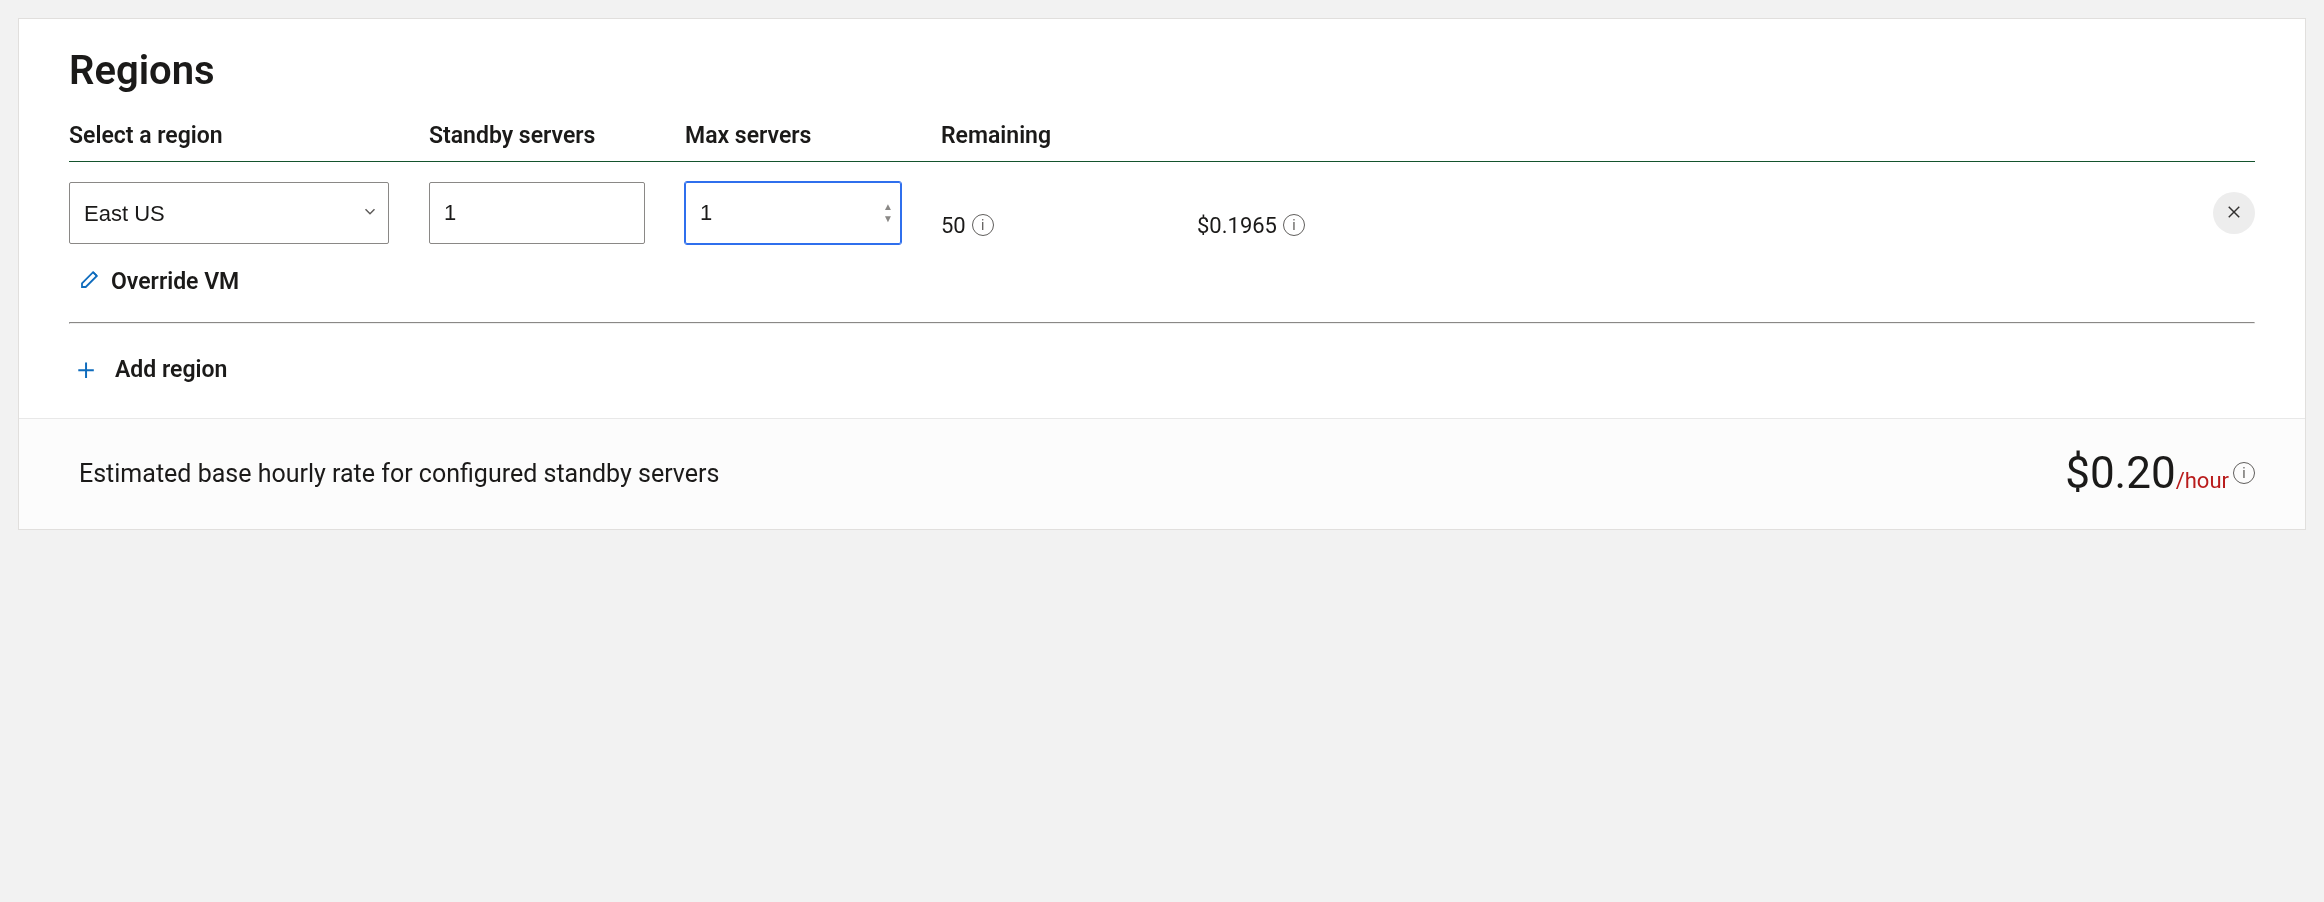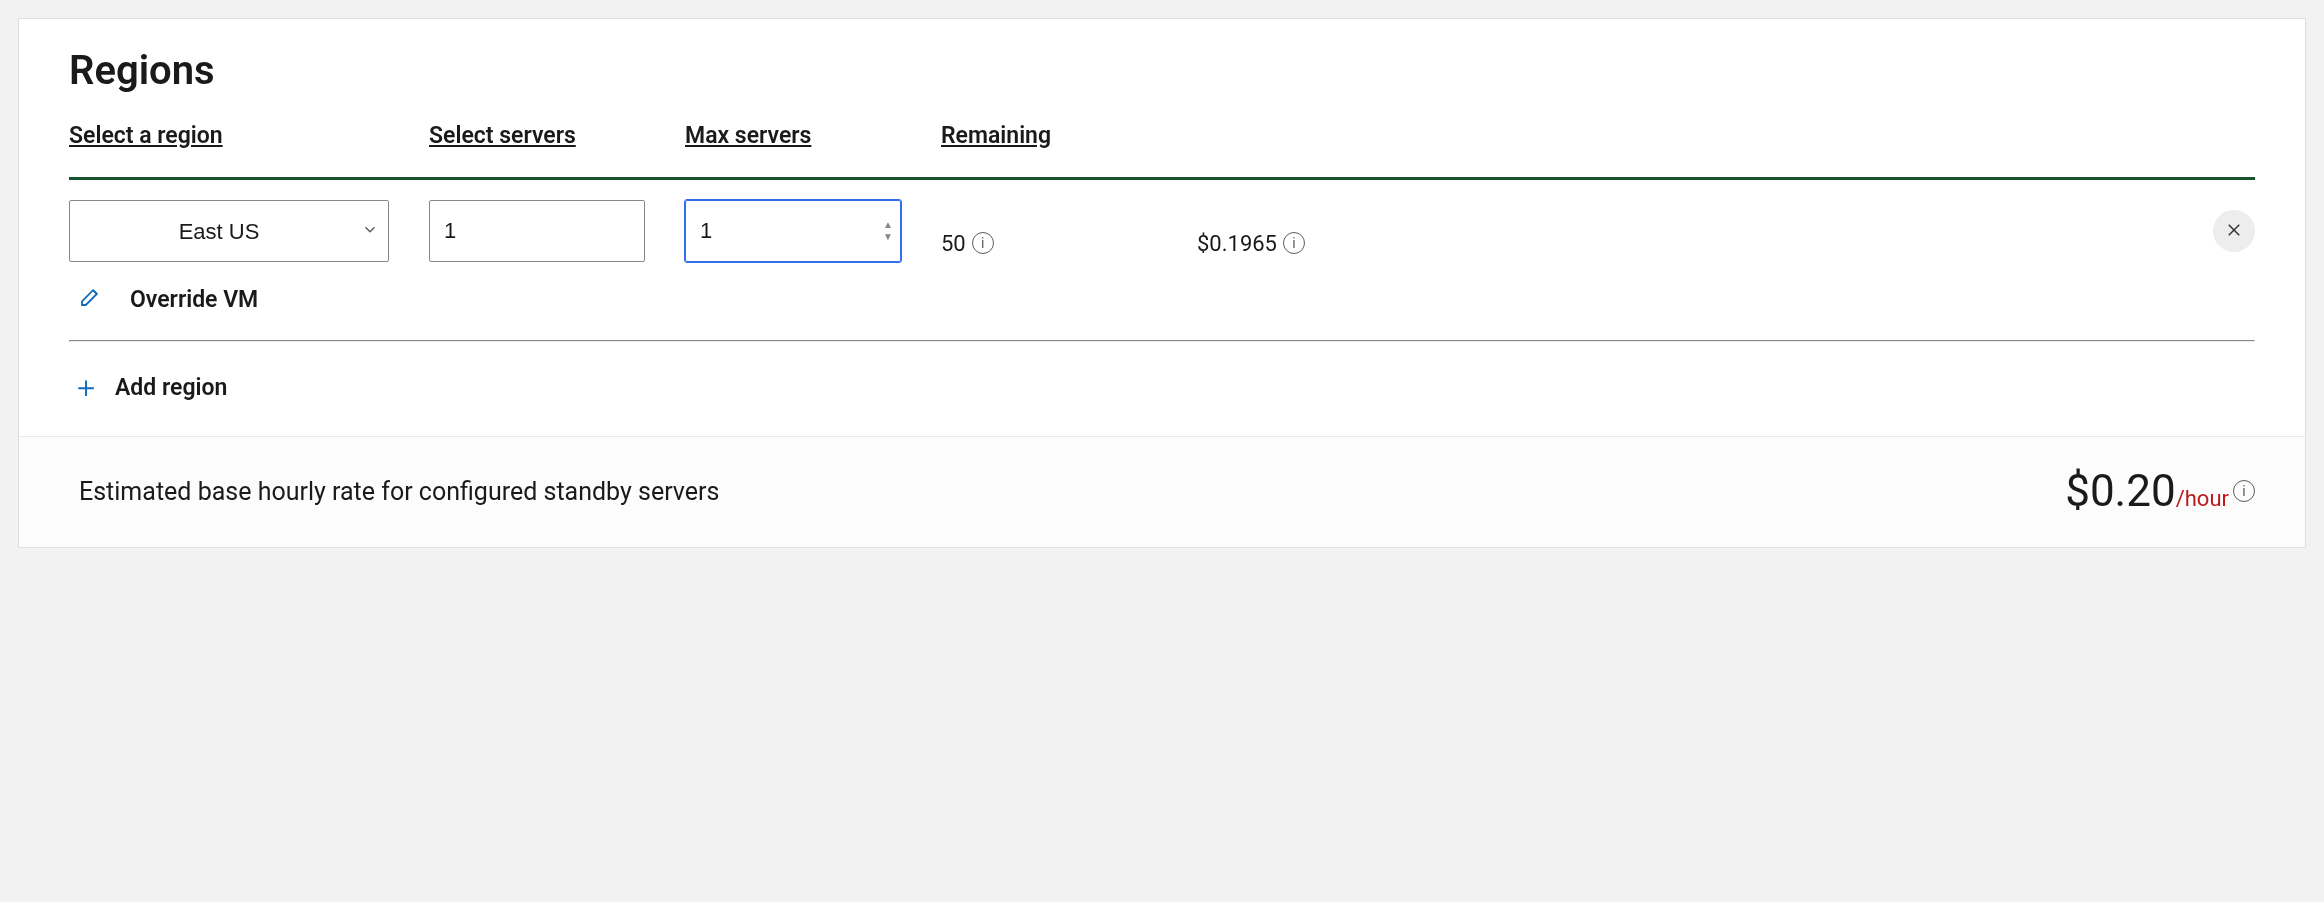--- a/index.html
+++ b/index.html
@@ -24,23 +24,22 @@
       font-size: 40px;
       margin-bottom: 28px;
     }
     .grid {
       display: grid;
       grid-template-columns: 360px 256px 256px 256px 1fr 60px;
       align-items: center;
       column-gap: 0;
     }
     .headers {
-      border-bottom: 3px solid #14532d;
-      padding-bottom: 28px;
-      text-decoration: underline;
+      border-bottom: 1px solid #14532d;
+      padding-bottom: 12px;
     }
     .headers .cell {
       font-weight: 600;
       font-size: 23px;
       color: #1b1a19;
     }
     .row {
       padding-top: 20px;
       align-items: center;
     }
@@ -53,21 +52,20 @@
       height: 62px;
       border: 1px solid #8a8886;
       background: #ffffff;
       font-size: 22px;
       padding: 0 34px 0 14px;
       appearance: none;
       -webkit-appearance: none;
       -moz-appearance: none;
       color: #1b1a19;
       border-radius: 2px;
-      text-align: center;
     }
     .select-wrap .chev {
       position: absolute;
       right: 10px;
       top: 50%;
       transform: translateY(-50%);
       pointer-events: none;
       color: #605e5c;
     }
     input.num-input {
@@ -112,21 +110,21 @@
       display: inline-flex;
       align-items: center;
       justify-content: center;
       cursor: pointer;
       margin-left: auto;
     }
     .delete-circle svg { stroke: #323130; }
     .override-row {
       display: flex;
       align-items: center;
-      gap: 27px;
+      gap: 8px;
       padding: 22px 0 26px 10px;
       font-weight: 600;
       font-size: 23px;
       color: #1b1a19;
       cursor: pointer;
       width: fit-content;
     }
     .override-row .pencil { color: #0f6cbd; }
     .row-sep {
       border-top: 1px solid #8a8886;
@@ -193,21 +191,21 @@
 </head>
 <body>
 
 <div class="card">
   <div class="card-inner">
 
     <h2 class="section-title">Regions</h2>
 
     <div class="grid headers">
       <div class="cell">Select a region</div>
-      <div class="cell">Select servers</div>
+      <div class="cell">Standby servers</div>
       <div class="cell">Max servers</div>
       <div class="cell">Remaining</div>
       <div class="cell"></div>
     </div>
 
     <div class="grid row">
       <div class="cell">
         <div class="select-wrap">
           <select class="region-select">
             <option>East US</option>

